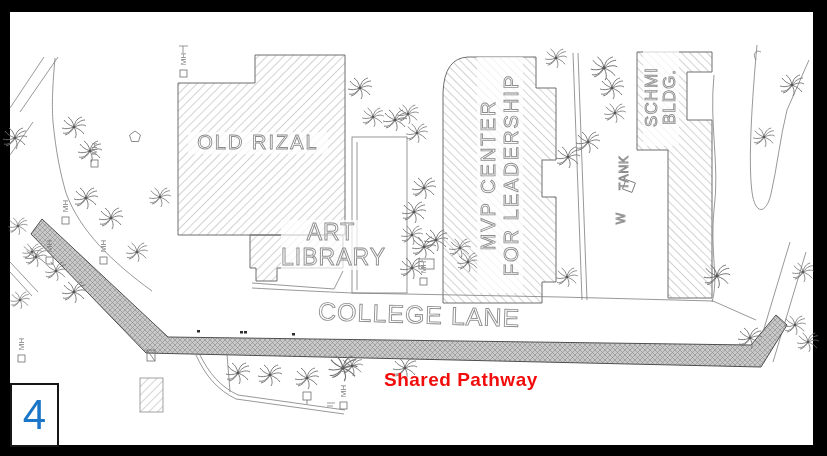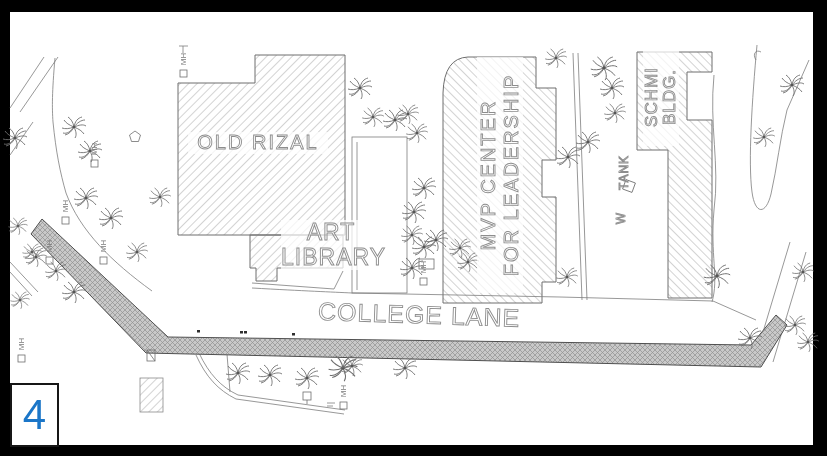--- a/index.html
+++ b/index.html
@@ -186,20 +186,21 @@
     <div>SCHMI</div>
     <div>BLDG.</div>
   </div>
 
 
   <div class="cad rot" style="left:600px;top:166px;width:48px;font-size:12px;letter-spacing:1px;">TANK</div>
   <div class="cad rot" style="left:612px;top:212px;width:18px;font-size:12px;">W</div>
 
   <div class="cad" style="left:318px;top:301px;width:185px;font-size:25px;letter-spacing:1px;transform:rotate(2deg);">COLLEGE LANE</div>
 
+  <div class="shared">Shared Pathway</div>
 
   <div class="mh" style="left:176px;top:54px;">MH</div>
   <div class="mh" style="left:87px;top:144px;">MH</div>
   <div class="mh" style="left:58px;top:201px;">MH</div>
   <div class="mh" style="left:96px;top:241px;">MH</div>
   <div class="mh" style="left:42px;top:241px;">MH</div>
   <div class="mh" style="left:14px;top:339px;">MH</div>
   <div class="mh" style="left:336px;top:386px;">MH</div>
   <div class="mh" style="left:416px;top:262px;">MH</div>
 

